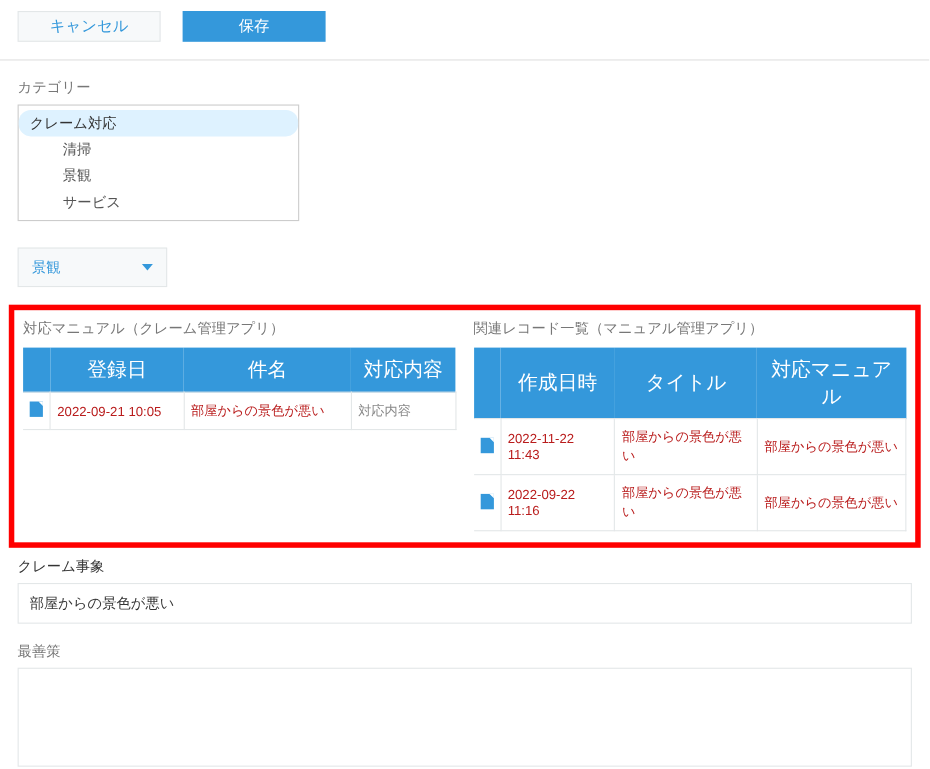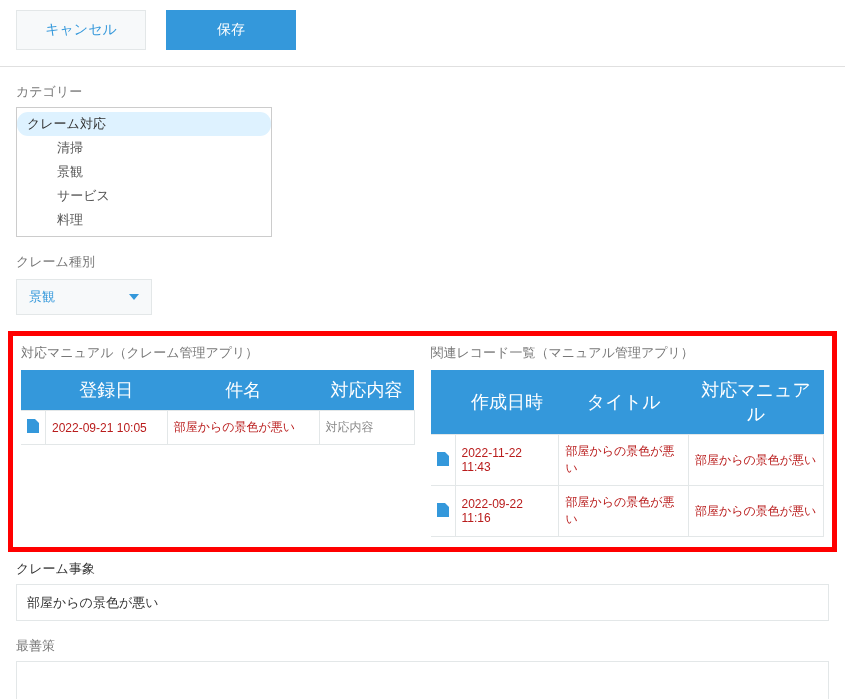--- a/index.html
+++ b/index.html
@@ -11,21 +11,21 @@
       width: 845px;
       padding: 10px 0 20px 0;
     }
     .toolbar {
       display: flex;
       gap: 20px;
       padding: 0 16px 16px;
     }
     .btn {
       min-width: 130px;
-      height: 40px;
+      height: 28px;
       font-size: 14px;
       border: none;
       cursor: pointer;
       font-family: Liberation Sans, sans-serif;
     }
     .btn-cancel {
       background: #f7f9fa;
       color: #3498db;
       border: 1px solid #e3e7e8;
     }
@@ -212,27 +212,25 @@
 
 <hr class="divider">
 
 <div class="section">
   <div class="field-label">カテゴリー</div>
   <div class="category-box">
     <div class="category-item selected">クレーム対応</div>
     <div class="category-item child">清掃</div>
     <div class="category-item child">景観</div>
     <div class="category-item child">サービス</div>
-    <div class="category-item child">料理</div>
   </div>
 </div>
 
 <div class="row-2col">
   <div class="col">
-    <div class="field-label">クレーム種別</div>
     <div class="dropdown">
       <span>景観</span>
       <span class="chevron"></span>
     </div>
   </div>
 </div>
 
 <div class="highlight-box">
   <div class="tables-row">
     <div class="table-box">

